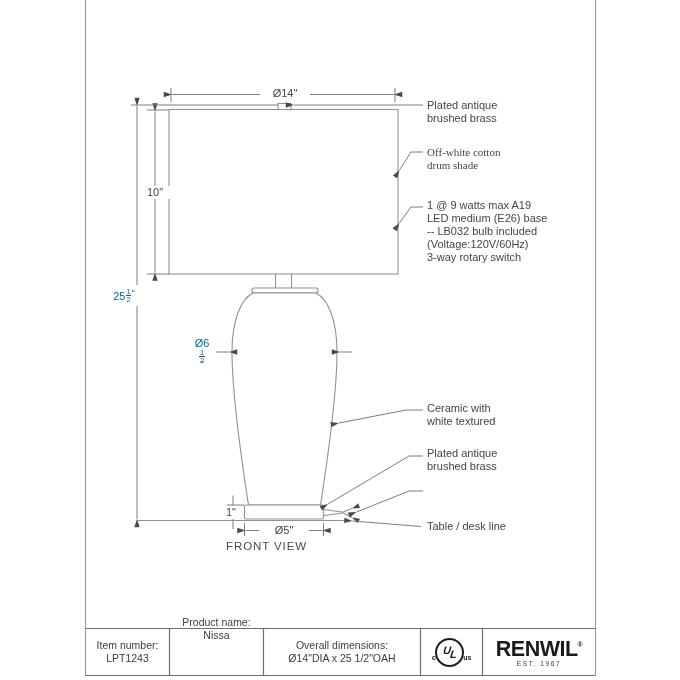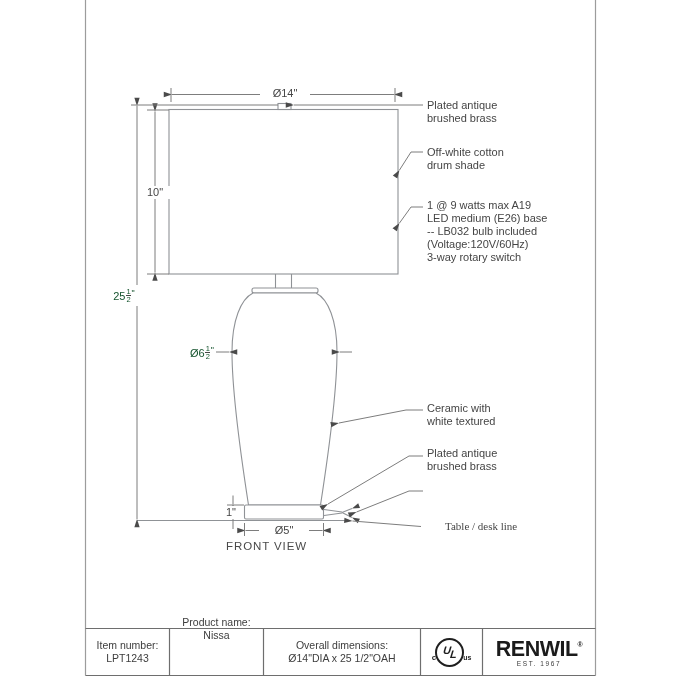--- a/index.html
+++ b/index.html
@@ -3,21 +3,21 @@
 <meta charset="utf-8">
 <style>
   html,body{margin:0;padding:0;background:#ffffff;}
   .sheet{
     position:relative;width:680px;height:680px;background:#ffffff;overflow:hidden;
     font-family:"Liberation Sans","DejaVu Sans",sans-serif;color:#444;
   }
   .sheet svg{position:absolute;left:0;top:0;}
   .lbl{position:absolute;font-size:11px;line-height:13px;color:#454545;white-space:pre-line;}
   .dim{position:absolute;font-size:11px;line-height:13px;color:#454545;background:#fff;text-align:center;}
-  .dimflex{display:flex;align-items:center;justify-content:center;background:#fff;position:absolute;color:#14532d;text-align:right;}
+  .dimflex{display:flex;align-items:center;justify-content:center;background:#fff;position:absolute;color:#0369a1;text-align:right;}
   .frac{display:inline-flex;flex-direction:column;align-items:center;font-size:7.5px;line-height:7.5px;margin:0 0.5px;}
   .frac .num{border-bottom:0.8px solid #454545;padding:0 0.5px;}
   .whole{font-size:11px;}
   .unit{font-size:9px;margin-top:-6px;}
   .note-block{font-size:11px;line-height:13px;}
   .front-view{position:absolute;font-size:11.5px;letter-spacing:0.9px;color:#4a4a4a;}
   
   .tb-cell{position:absolute;display:flex;flex-direction:column;align-items:center;justify-content:center;
     font-size:10.5px;line-height:13.5px;color:#3d3d3d;}
   .ul-wrap{position:absolute;display:flex;align-items:center;justify-content:center;color:#1f1f1f;}
@@ -126,49 +126,49 @@
 
   <div class="dimflex" style="left:110px;top:285px;width:28px;height:21px;">
     <span class="whole">25</span>
       <span class="frac">
         <span class="num">1</span>
         <span class="den">2</span>
       </span>
       <span class="unit">"</span>
   </div>
 
-  <div class="dimflex" style="left:188px;top:342px;width:28px;height:21px;">
+  <div class="dimflex" style="left:188px;top:342px;width:28px;height:21px;flex-direction:column;">
     <span class="whole">Ø6</span>
       <span class="frac">
         <span class="num">1</span>
         <span class="den">2</span>
       </span>
       <span class="unit">"</span>
   </div>
 
   <div class="dim" style="left:222px;top:506px;width:18px;">1"</div>
 
   <div class="dim" style="left:259px;top:524px;width:50px;">Ø5"</div>
 
   <div class="front-view" style="left:226px;top:540px;width:120px;">FRONT VIEW</div>
 
   <div class="lbl" style="left:427px;top:99px;">Plated antique
 brushed brass</div>
-  <div class="lbl" style="left:427px;top:146px;">Off-white cotton
+  <div class="lbl" style="left:427px;top:146px;font-family:Liberation Serif, serif;">Off-white cotton
 drum shade</div>
   <div class="lbl note-block" style="left:427px;top:199px;">1 @ 9 watts max A19
 LED medium (E26) base
 -- LB032 bulb included
 (Voltage:120V/60Hz)
 3-way rotary switch</div>
   <div class="lbl" style="left:427px;top:402px;">Ceramic with
 white textured</div>
   <div class="lbl" style="left:427px;top:447px;">Plated antique
 brushed brass</div>
-  <div class="lbl" style="left:445px;top:520px;font-family:Liberation Serif, serif;">Table / desk line</div>
+  <div class="lbl" style="left:427px;top:520px;">Table / desk line</div>
 
   <div class="tb-cell" style="left:86px;top:629px;width:83px;height:46px;">
     <span>Item number:</span>
     <span>LPT1243</span>
   </div>
   <div class="tb-cell" style="left:170px;top:606px;width:93px;height:46px;">
     <span>Product name:</span>
     <span>Nissa</span>
   </div>
   <div class="tb-cell" style="left:264px;top:629px;width:156px;height:46px;">

